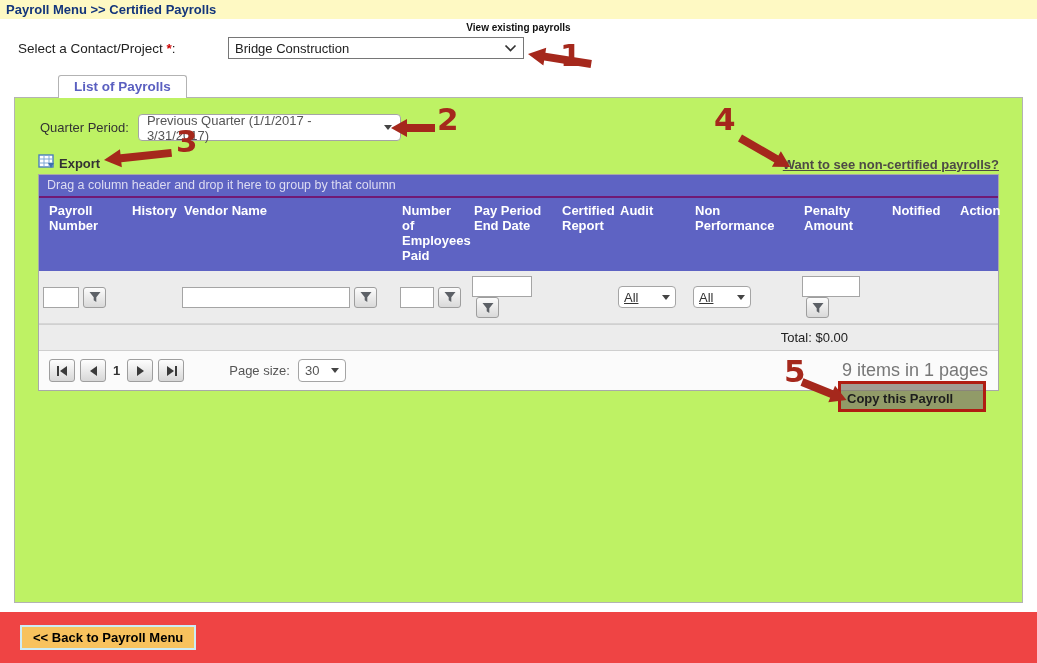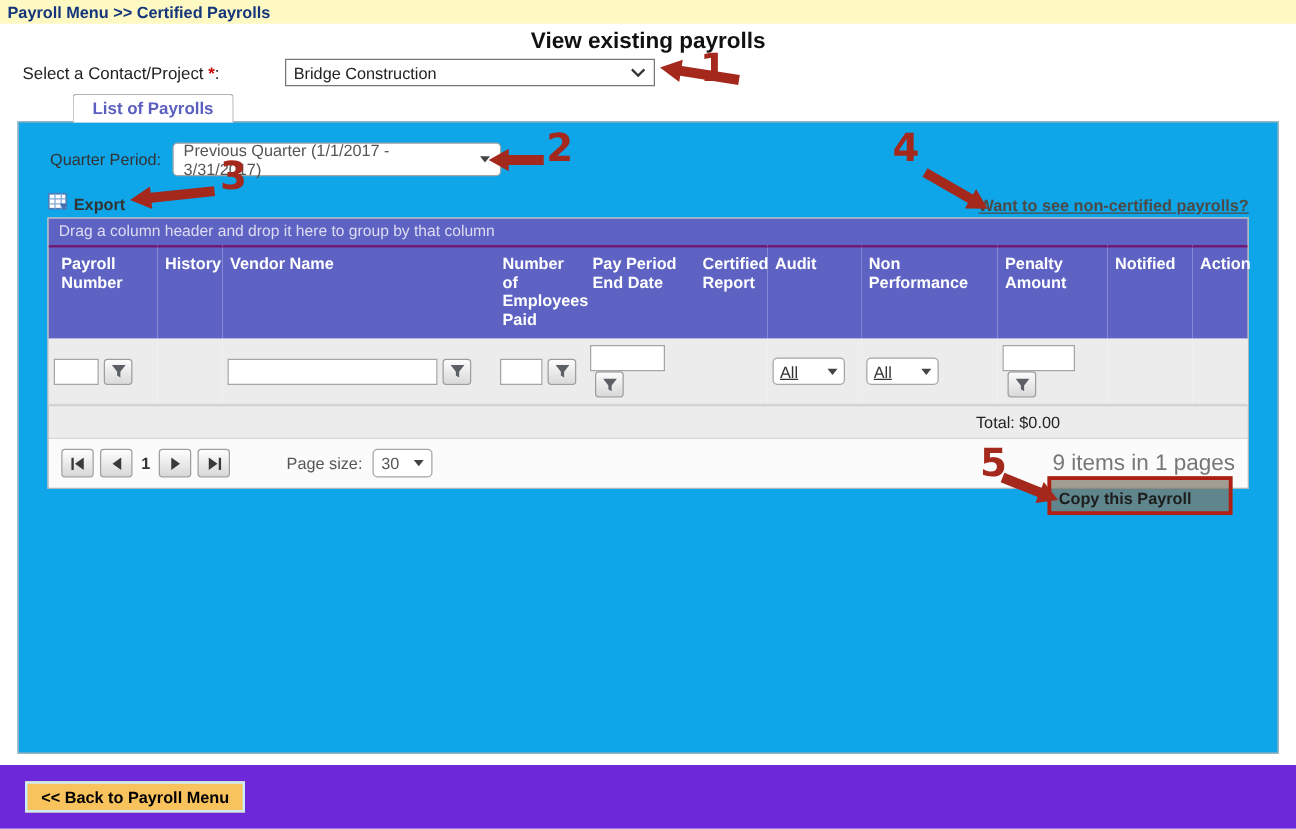--- a/index.html
+++ b/index.html
@@ -7,35 +7,35 @@
   body {
     font-family: "Liberation Sans", "DejaVu Sans", sans-serif;
     font-size: 13px; color: #222; background: #ffffff;
     position: relative; overflow: hidden;
   }
   
   .topbar {
     height: 19px; background: #fef9c3; color: #13357b;
     font-weight: bold; font-size: 13px; padding: 2px 0 0 6px;
   }
-  .page-title { text-align: center; font-weight: bold; font-size: 18px; color: #111; margin-top: 3px; }
+  .page-title { text-align: center; font-weight: bold; font-size: 10px; color: #111; margin-top: 3px; }
   
   .contact-row { display: flex; align-items: center; margin: 4px 0 0 18px; }
   .contact-label { width: 210px; font-size: 13.5px; color: #222; }
   .req { color: #cc0000; font-weight: bold; }
   .select-native {
     width: 296px; height: 22px; border: 1px solid #767676; background: #fff;
     display: flex; align-items: center; justify-content: space-between;
     padding: 0 6px; cursor: pointer;
   }
   .select-native .val { font-size: 13px; color: #222; }
   
   .panel {
     position: absolute; left: 14px; top: 97px; width: 1009px; height: 506px;
-    border: 1px solid #b3b3b3; background: #0ea5e9;
+    border: 1px solid #b3b3b3; background: #bef264;
   }
   .tab {
     position: absolute; top: -23px; left: 43px; height: 23px; z-index: 2;
     background: #fff; border: 1px solid #b3b3b3; border-bottom: none;
     border-radius: 3px 3px 0 0; padding: 3px 15px 0 15px;
     color: #5a5fc0; font-weight: bold; font-size: 13.5px; cursor: pointer;
   }
   
   .period-row { display: flex; align-items: center; margin: 16px 0 0 25px; height: 27px; }
   .period-label { color: #333; margin-right: 9px; }
@@ -90,21 +90,21 @@
   .combo.pagesize { height: 23px; width: 48px; padding: 0 6px; }
   .items-summary { margin-left: auto; color: #777; font-size: 18px; }
   
   .copy-tooltip {
     position: absolute; left: 799px; top: 206px; width: 148px; height: 31px; z-index: 40;
     border: 3px solid #b01d12; background: rgba(128,120,106,0.72);
     display: flex; align-items: flex-end; padding: 1px 5px 3px 6px;
     font-weight: bold; color: #1d1d1d; cursor: pointer;
   }
   
-  .bottom-area { position: absolute; left: 0; top: 612px; width: 1037px; height: 51px; background: #6d28d9; }
+  .bottom-area { position: absolute; left: 0; top: 612px; width: 1037px; height: 51px; background: #ef4444; }
   .back-btn {
     position: absolute; left: 20px; top: 13px;
     background: #f8c25d; border: 2px solid #cdecf6; color: #000;
     font-weight: bold; font-size: 13px; padding: 3px 11px; cursor: pointer;
     font-family: "Liberation Sans", "DejaVu Sans", sans-serif;
   }
   
   .anno { position: absolute; z-index: 50; pointer-events: none; }
   .anno-num { color: #a5281c; font-size: 31px; font-weight: bold; font-family: "DejaVu Sans", sans-serif; line-height: 1; }
   svg.arrow { overflow: visible; }

